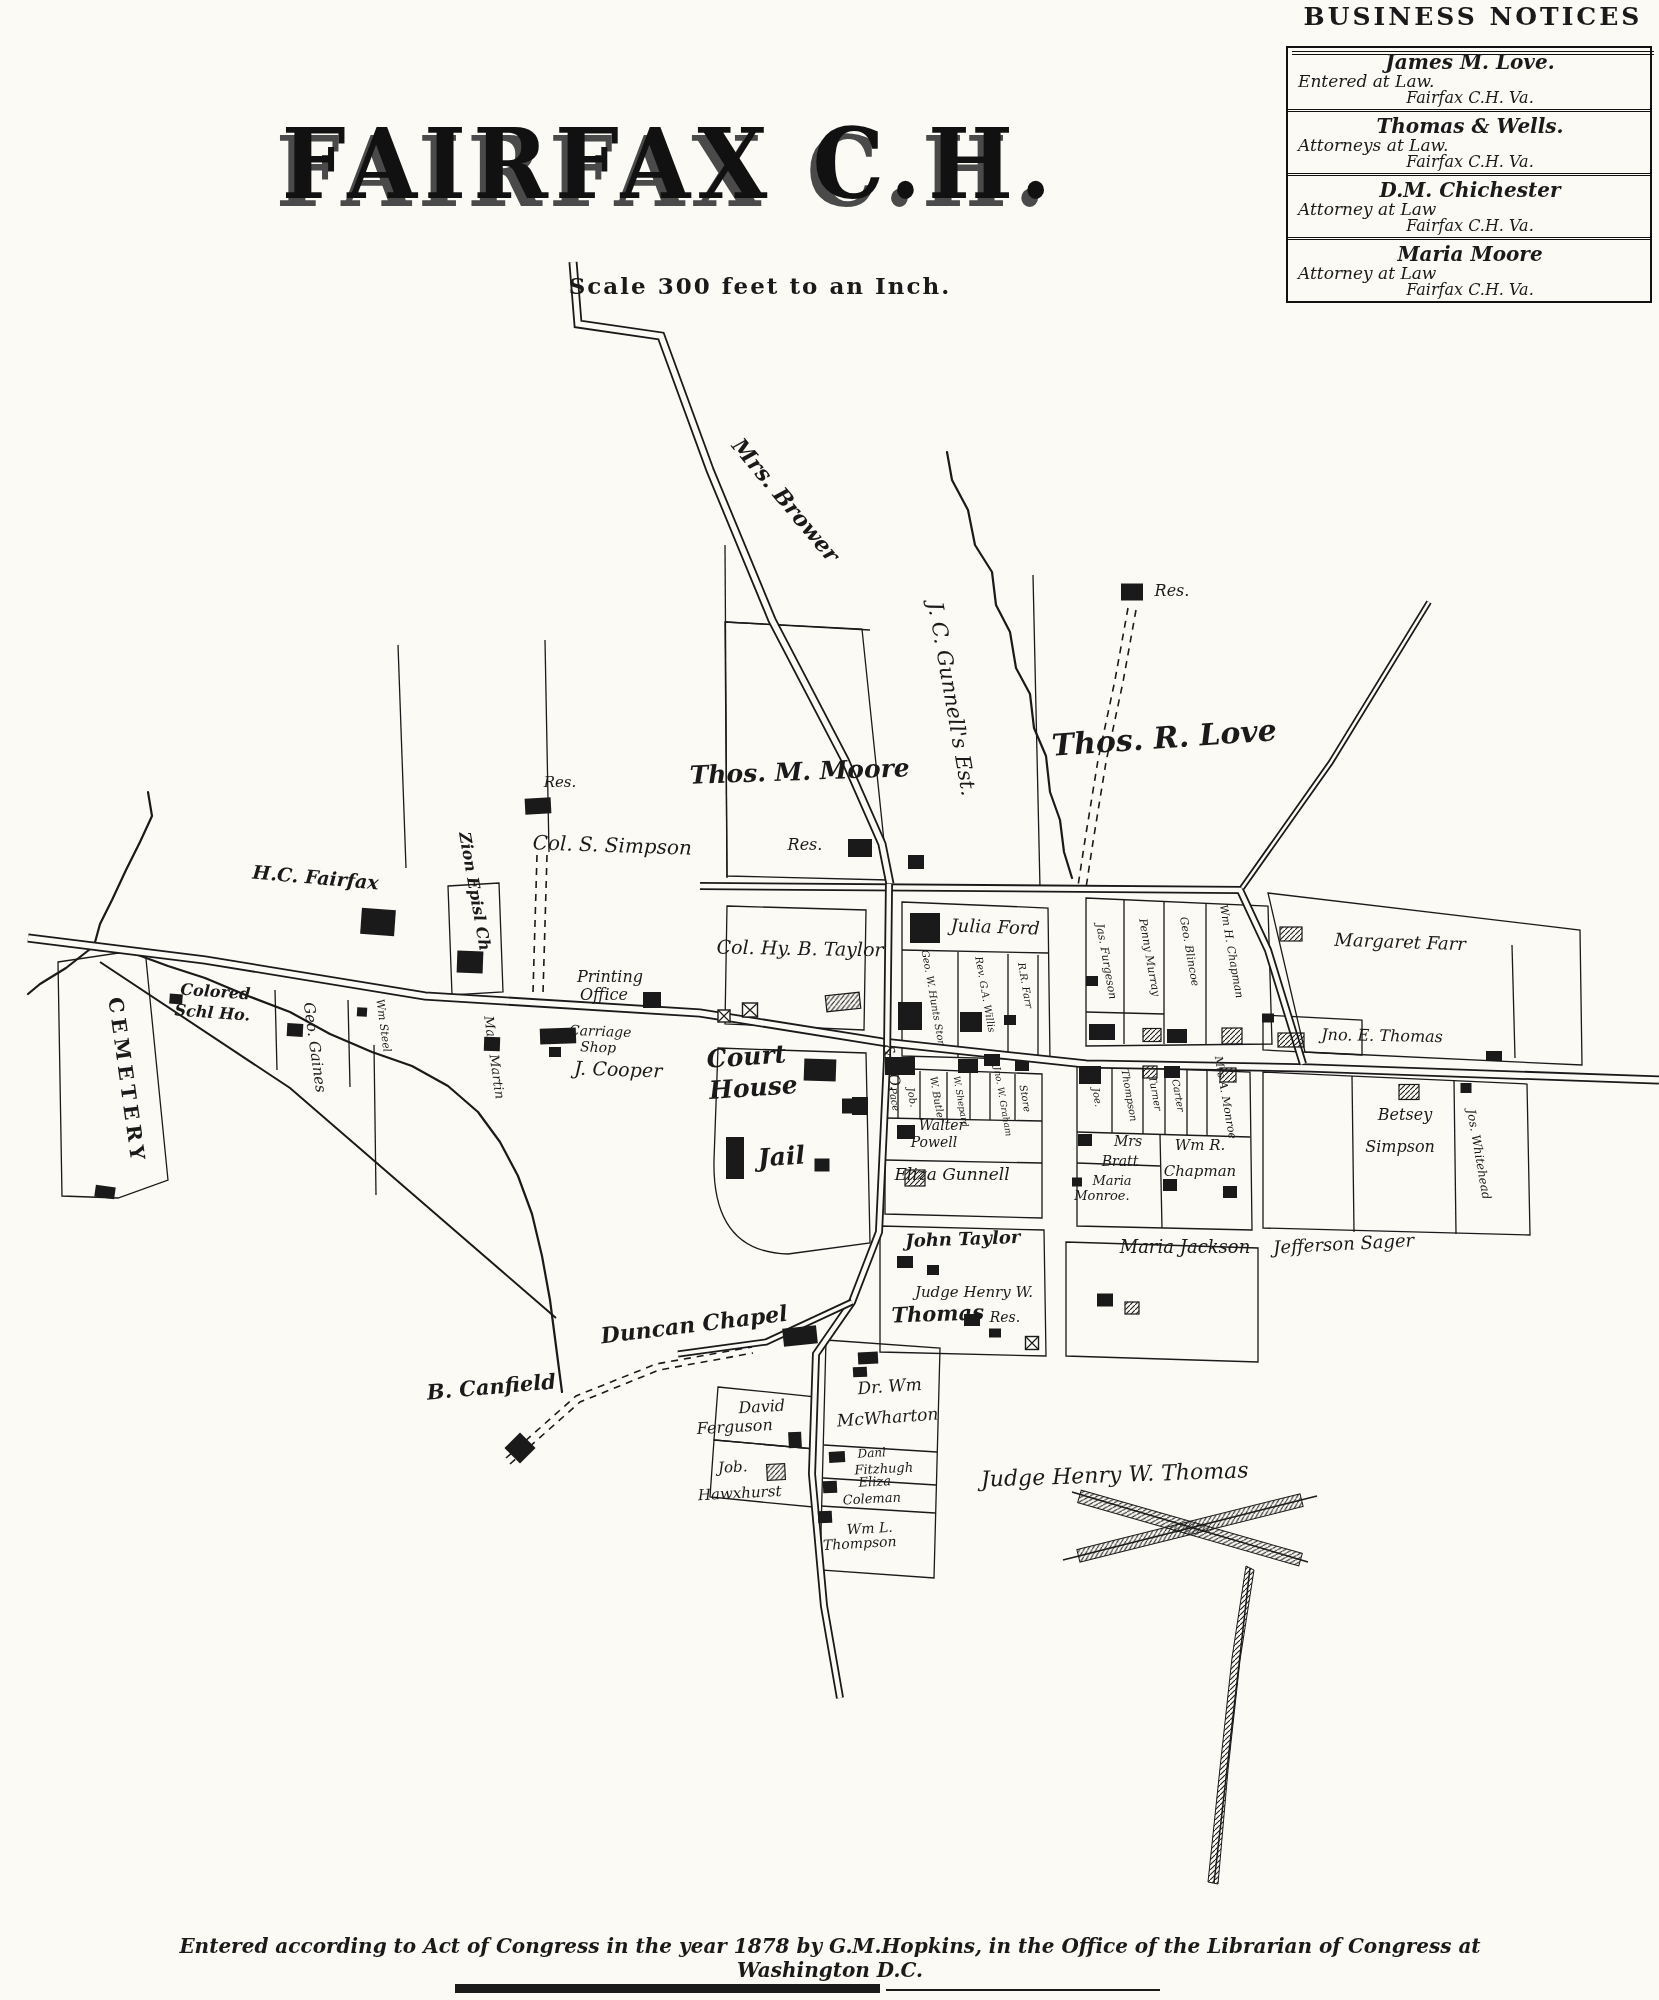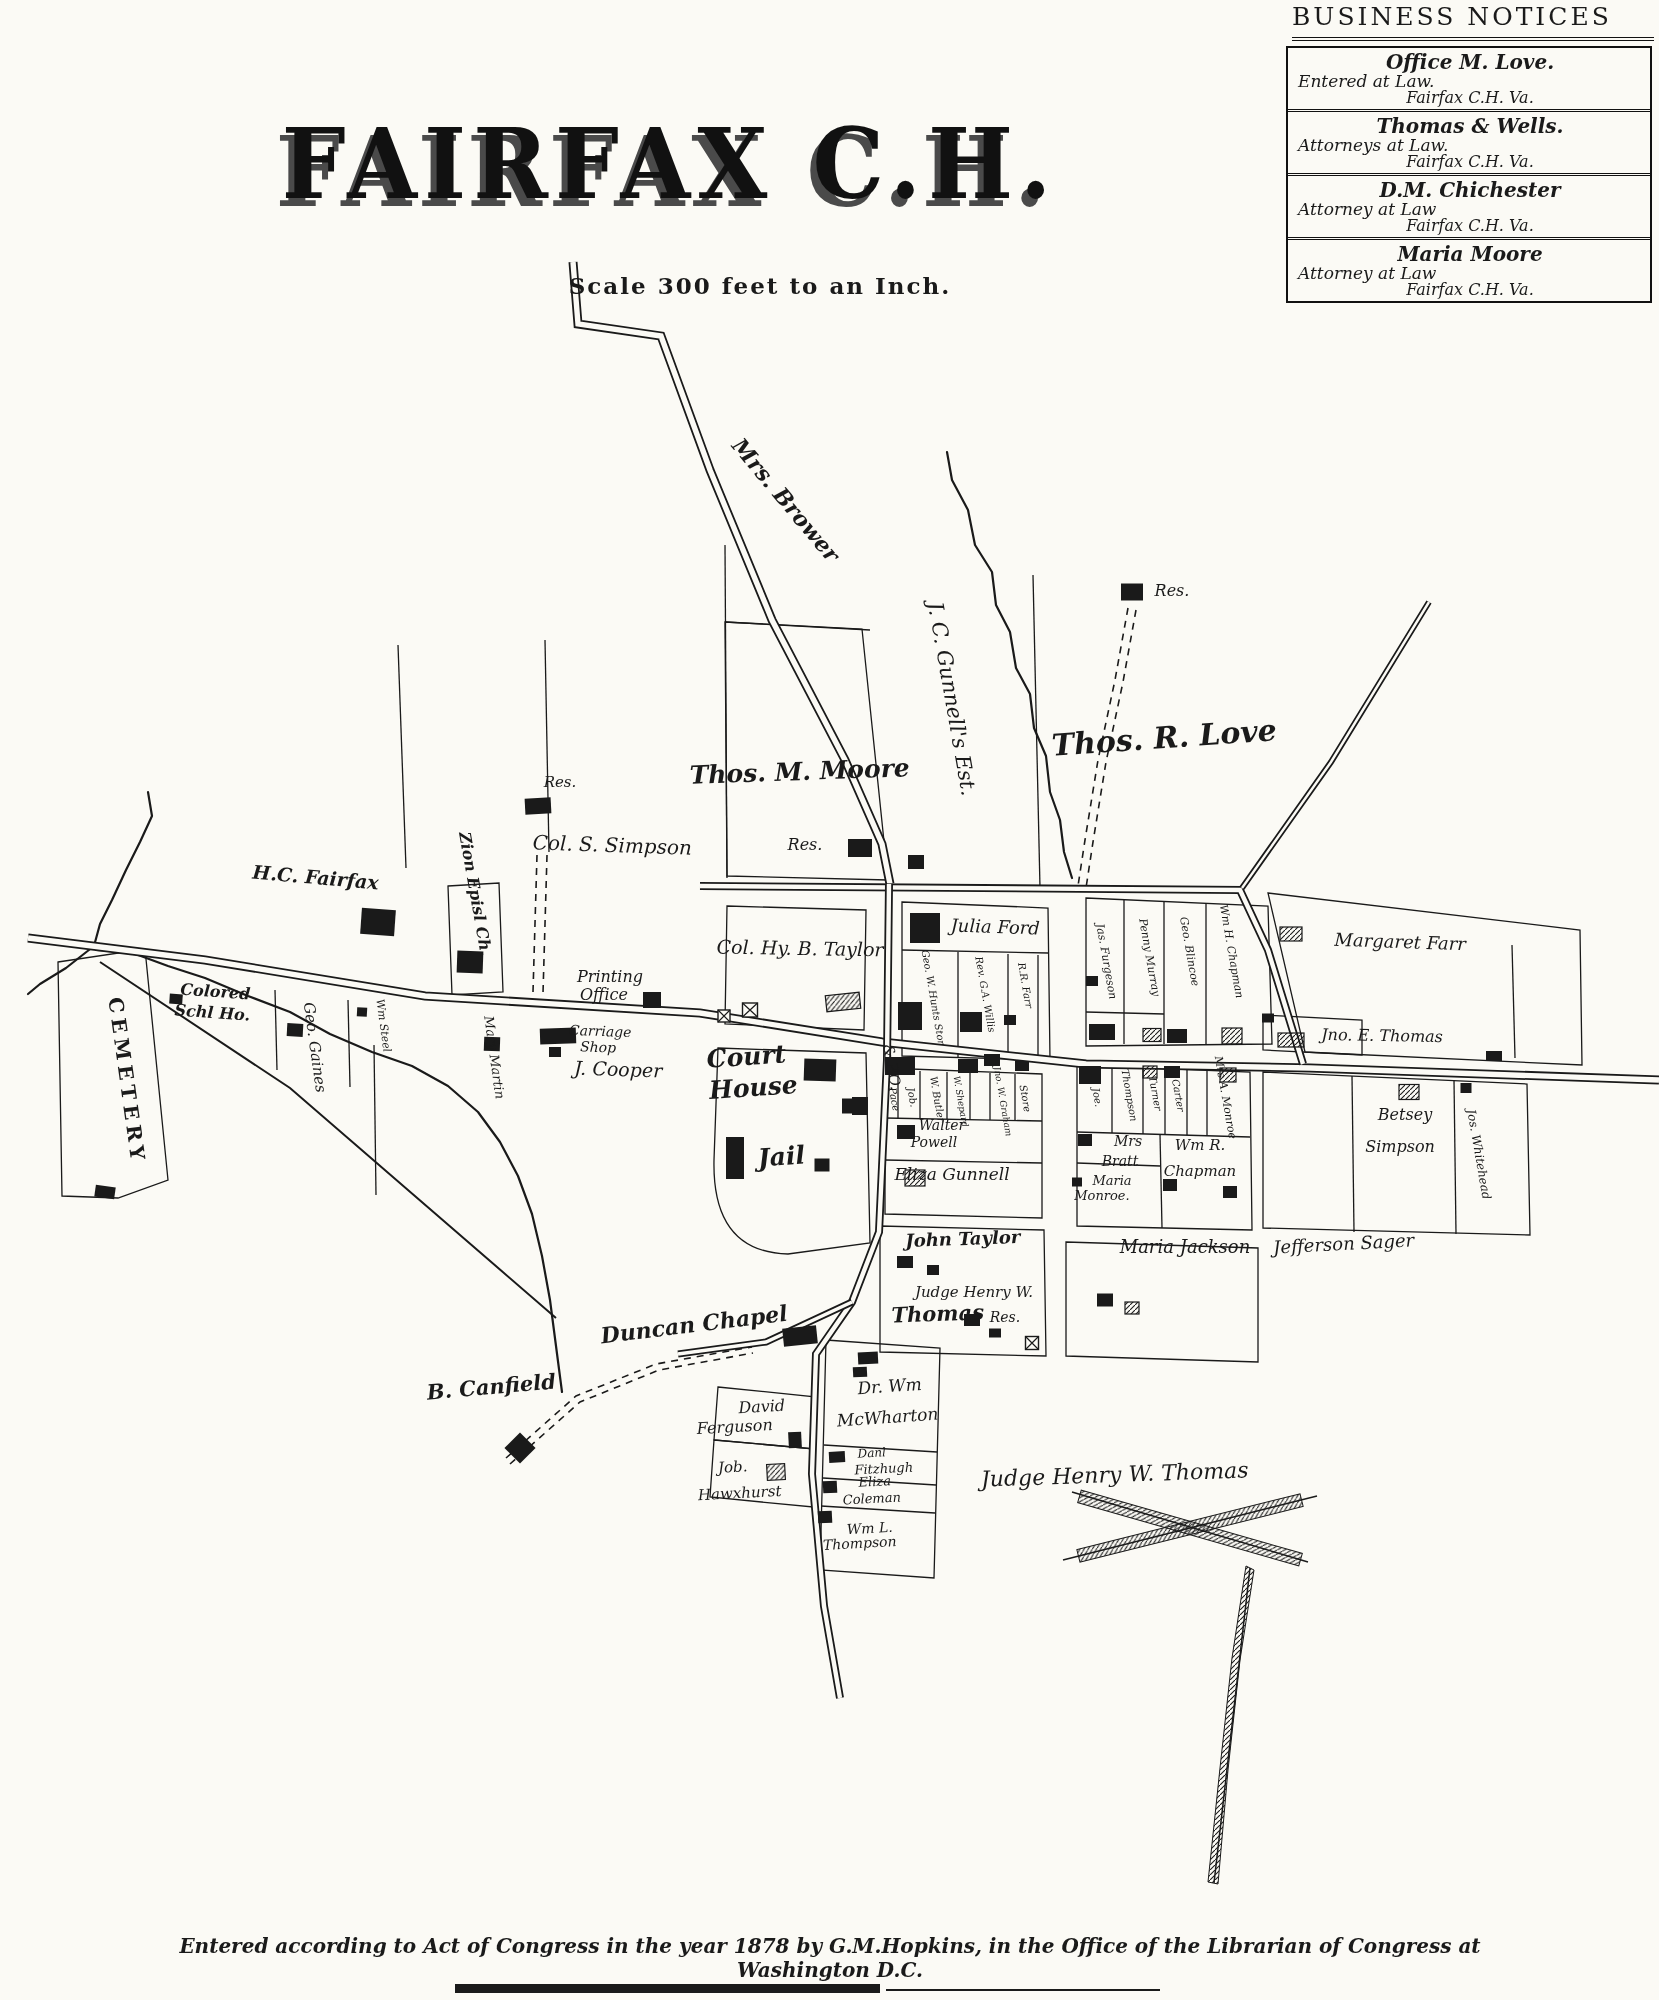--- a/index.html
+++ b/index.html
@@ -5,22 +5,22 @@
   html,body{margin:0;padding:0;background:#e8e6df;}
   .page{position:relative;width:1659px;height:2000px;background:#fbfaf5;overflow:hidden;
         font-family:"DejaVu Serif","Liberation Serif",serif;color:#1a1a1a;}
   .map-svg{position:absolute;left:0;top:0;}
   .map-svg text{font-family:"DejaVu Serif","Liberation Serif",serif;}
   .map-title{position:absolute;left:280px;top:110px;width:780px;text-align:center;
     font-weight:bold;font-size:90px;letter-spacing:7px;color:#111;
     text-shadow:-6px 8px 0 #4a4a4a;transform:scaleY(1.08);white-space:nowrap;}
   .scale-note{position:absolute;left:470px;top:272px;width:580px;text-align:center;
     font-weight:bold;font-size:23px;letter-spacing:2px;}
-  .notices-header{position:absolute;left:1292px;top:2px;width:362px;text-align:left;
-    font-weight:normal;font-size:25px;letter-spacing:3px;border-bottom:4px double #111;padding-bottom:6px;}
+  .notices-header{position:absolute;left:1292px;top:2px;width:362px;text-align:center;
+    font-weight:bold;font-size:25px;letter-spacing:3px;border-bottom:4px double #111;padding-bottom:20px;}
   .notices{position:absolute;left:1286px;top:46px;width:366px;border:2px solid #111;box-sizing:border-box;}
   .notice{padding:4px 8px 5px 10px;height:52px;}
   .notice + .notice{border-top:3px double #111;}
   .notice .n-name{font-style:italic;font-weight:bold;font-size:20px;text-align:center;line-height:1.0;}
   .notice .n-line2{font-style:italic;font-size:17px;text-align:left;line-height:1.0;margin-top:1px;}
   .notice .n-line3{font-style:italic;font-size:16px;text-align:center;line-height:1.0;}
   .credit{position:absolute;left:110px;top:1934px;width:1440px;text-align:center;
     font-style:italic;font-weight:bold;font-size:20px;}
 </style>
 </head>
@@ -270,21 +270,21 @@
       <text x="860" y="1548" fill="#1a1a1a" text-anchor="middle" font-size="14" font-style="italic" font-weight="normal" transform="rotate(-3 860 1548)">Thompson</text>
       <text x="1115" y="1482" fill="#1a1a1a" text-anchor="middle" font-size="22" font-style="italic" font-weight="normal" transform="rotate(-2 1115 1482)">Judge Henry W. Thomas</text>
     </svg>
 
   <div class="map-title">FAIRFAX C.H.</div>
   <div class="scale-note">Scale 300 feet to an Inch.</div>
 
   <div class="notices-header">BUSINESS NOTICES</div>
   <div class="notices">
     <div class="notice">
-      <div class="n-name">Office M. Love.</div>
+      <div class="n-name">James M. Love.</div>
       <div class="n-line2">Entered at Law.</div>
       <div class="n-line3">Fairfax C.H. Va.</div>
     </div>
     <div class="notice">
       <div class="n-name">Thomas &amp; Wells.</div>
       <div class="n-line2">Attorneys at Law.</div>
       <div class="n-line3">Fairfax C.H. Va.</div>
     </div>
     <div class="notice">
       <div class="n-name">D.M. Chichester</div>

